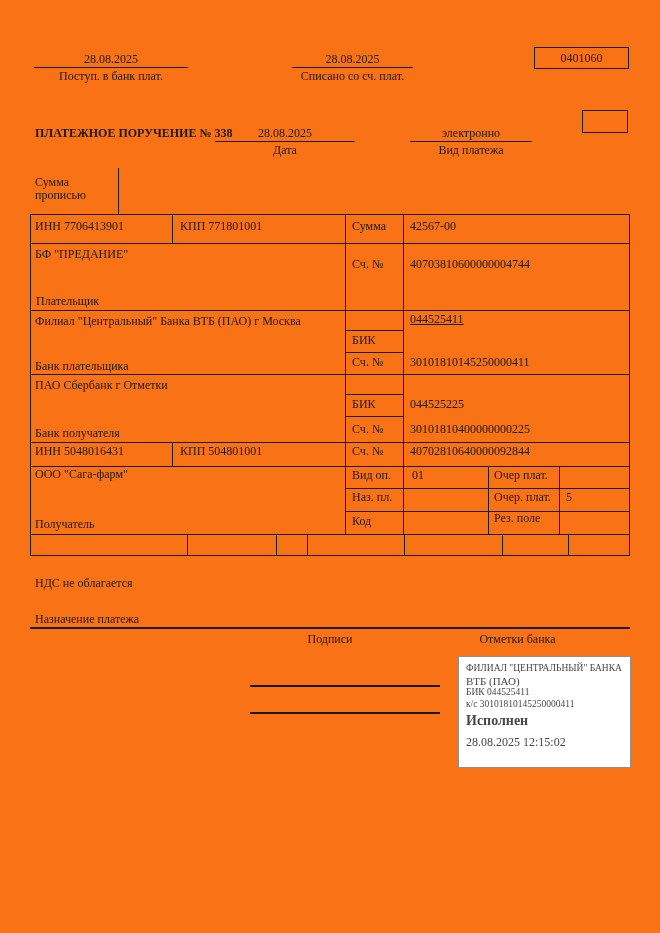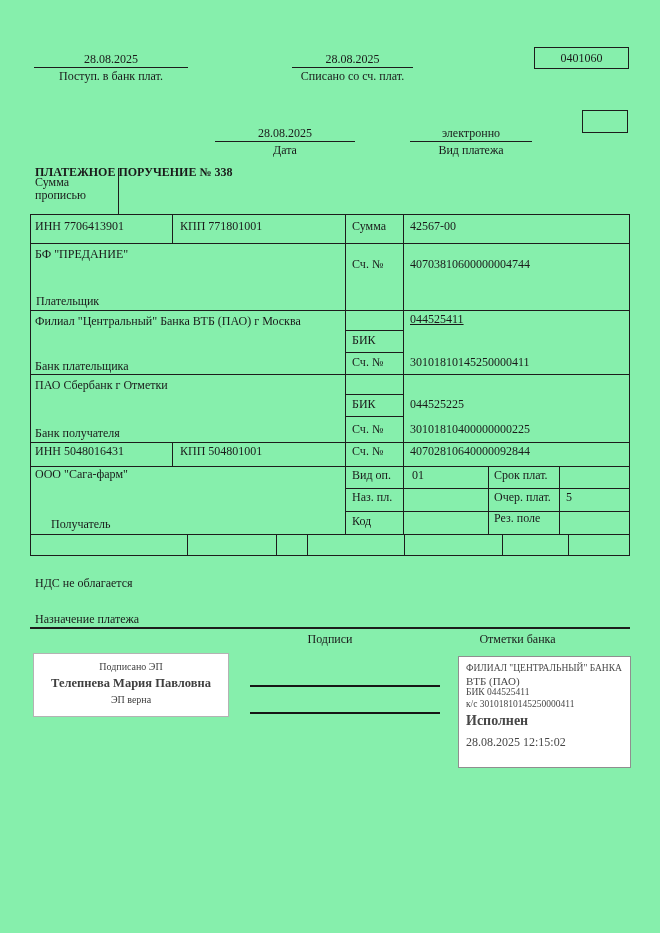--- a/index.html
+++ b/index.html
@@ -1,16 +1,16 @@
 <!DOCTYPE html>
 <html><head>
 <meta charset="utf-8">
 <style>
   html,body{margin:0;padding:0;background:#fff;}
-  .page{position:relative;width:660px;height:933px;background:#86efac;overflow:hidden;
+  .page{position:relative;width:660px;height:933px;background:#f97316;overflow:hidden;
         font-family:"Liberation Serif","DejaVu Serif",serif;color:#1a1a1a;}
   .t{position:absolute;font-size:12px;line-height:13px;white-space:nowrap;}
   .c{text-align:center;}
   .b{font-weight:bold;}
   .wrap{white-space:normal;}
   .hl{position:absolute;height:1px;background:#1c1c1c;}
   .vl{position:absolute;width:1px;background:#1c1c1c;}
   .box{position:absolute;border:1px solid #1c1c1c;box-sizing:border-box;}
   .stamp{position:absolute;box-sizing:border-box;background:#fff;}
   .stamp.sig{border:1px solid #b3b3b3;color:#3f3f3f;text-align:center;}
@@ -28,21 +28,21 @@
   <div class="t c" style="left:34px;top:70px;width:154px;">Поступ. в банк плат.</div>
 
   <div class="t c" style="left:292px;top:53px;width:121px;">28.08.2025</div>
   <div class="hl" style="left:292px;top:67px;width:121px;"></div>
   <div class="t c" style="left:292px;top:70px;width:121px;">Списано со сч. плат.</div>
 
   <div class="box" style="left:534px;top:47px;width:95px;height:22px;">
     <div class="t c" style="left:0;top:4px;width:93px;">0401060</div>
   </div>
 
-  <div class="t b" style="left:35px;top:127px;margin-top:39px;">ПЛАТЕЖНОЕ ПОРУЧЕНИЕ № 338</div>
+  <div class="t b" style="left:35px;top:127px;">ПЛАТЕЖНОЕ ПОРУЧЕНИЕ № 338</div>
   <div class="t c" style="left:215px;top:127px;width:140px;">28.08.2025</div>
   <div class="hl" style="left:215px;top:141px;width:140px;"></div>
   <div class="t c" style="left:215px;top:144px;width:140px;">Дата</div>
   <div class="t c" style="left:410px;top:127px;width:122px;">электронно</div>
   <div class="hl" style="left:410px;top:141px;width:122px;"></div>
   <div class="t c" style="left:410px;top:144px;width:122px;">Вид платежа</div>
   <div class="box" style="left:582px;top:110px;width:46px;height:23px;"></div>
 
   <div class="t wrap" style="left:35px;top:176px;width:80px;">Сумма прописью</div>
   <div class="vl" style="left:118px;top:168px;height:46px;"></div>
@@ -103,43 +103,38 @@
   <div class="t" style="left:35px;top:427px;">Банк получателя</div>
 
   <div class="t" style="left:35px;top:445px;">ИНН 5048016431</div>
   <div class="t" style="left:180px;top:445px;">КПП 504801001</div>
   <div class="t" style="left:352px;top:445px;">Сч. №</div>
   <div class="t" style="left:410px;top:445px;">40702810640000092844</div>
 
   <div class="t" style="left:35px;top:468px;">ООО "Сага-фарм"</div>
   <div class="t" style="left:352px;top:469px;">Вид оп.</div>
   <div class="t" style="left:412px;top:469px;">01</div>
-  <div class="t" style="left:494px;top:469px;">Срок плат.</div>
+  <div class="t" style="left:494px;top:469px;">Очер плат.</div>
   <div class="t" style="left:566px;top:469px;"></div>
   <div class="t" style="left:352px;top:491px;">Наз. пл.</div>
   <div class="t" style="left:412px;top:491px;"></div>
   <div class="t" style="left:494px;top:491px;">Очер. плат.</div>
   <div class="t" style="left:566px;top:491px;">5</div>
   <div class="t" style="left:352px;top:515px;">Код</div>
   <div class="t" style="left:412px;top:515px;"></div>
   <div class="t" style="left:494px;top:512px;">Рез. поле</div>
   <div class="t" style="left:566px;top:512px;"></div>
-  <div class="t" style="left:35px;top:518px;margin-left:16px;">Получатель</div>
+  <div class="t" style="left:35px;top:518px;">Получатель</div>
 
   <div class="t" style="left:35px;top:577px;">НДС не облагается</div>
   <div class="t" style="left:35px;top:613px;">Назначение платежа</div>
   <div class="hl" style="left:30px;top:627px;width:600px;height:2px;"></div>
   <div class="t c" style="left:270px;top:633px;width:120px;">Подписи</div>
   <div class="t c" style="left:455px;top:633px;width:125px;">Отметки банка</div>
 
-  <div class="stamp sig" style="left:33px;top:653px;width:196px;height:64px;">
-    <div class="st" style="left:0;top:7px;width:194px;font-size:10px;">Подписано ЭП</div>
-    <div class="st b" style="left:0;top:22px;width:194px;font-size:12.5px;">Телепнева Мария Павловна</div>
-    <div class="st" style="left:0;top:40px;width:194px;font-size:10px;">ЭП верна</div>
-  </div>
 
   <div class="sigline" style="left:250px;top:685px;width:190px;"></div>
   <div class="sigline" style="left:250px;top:712px;width:190px;"></div>
 
   <div class="stamp bank" style="left:458px;top:656px;width:173px;height:112px;">
     <div class="st" style="left:7px;top:6px;font-size:9.5px;">ФИЛИАЛ "ЦЕНТРАЛЬНЫЙ" БАНКА</div>
     <div class="st" style="left:7px;top:18px;font-size:11px;">ВТБ (ПАО)</div>
     <div class="st" style="left:7px;top:30px;font-size:9.5px;">БИК 044525411</div>
     <div class="st" style="left:7px;top:42px;font-size:9.5px;">к/с 30101810145250000411</div>
     <div class="st b" style="left:7px;top:56px;font-size:14px;">Исполнен</div>

